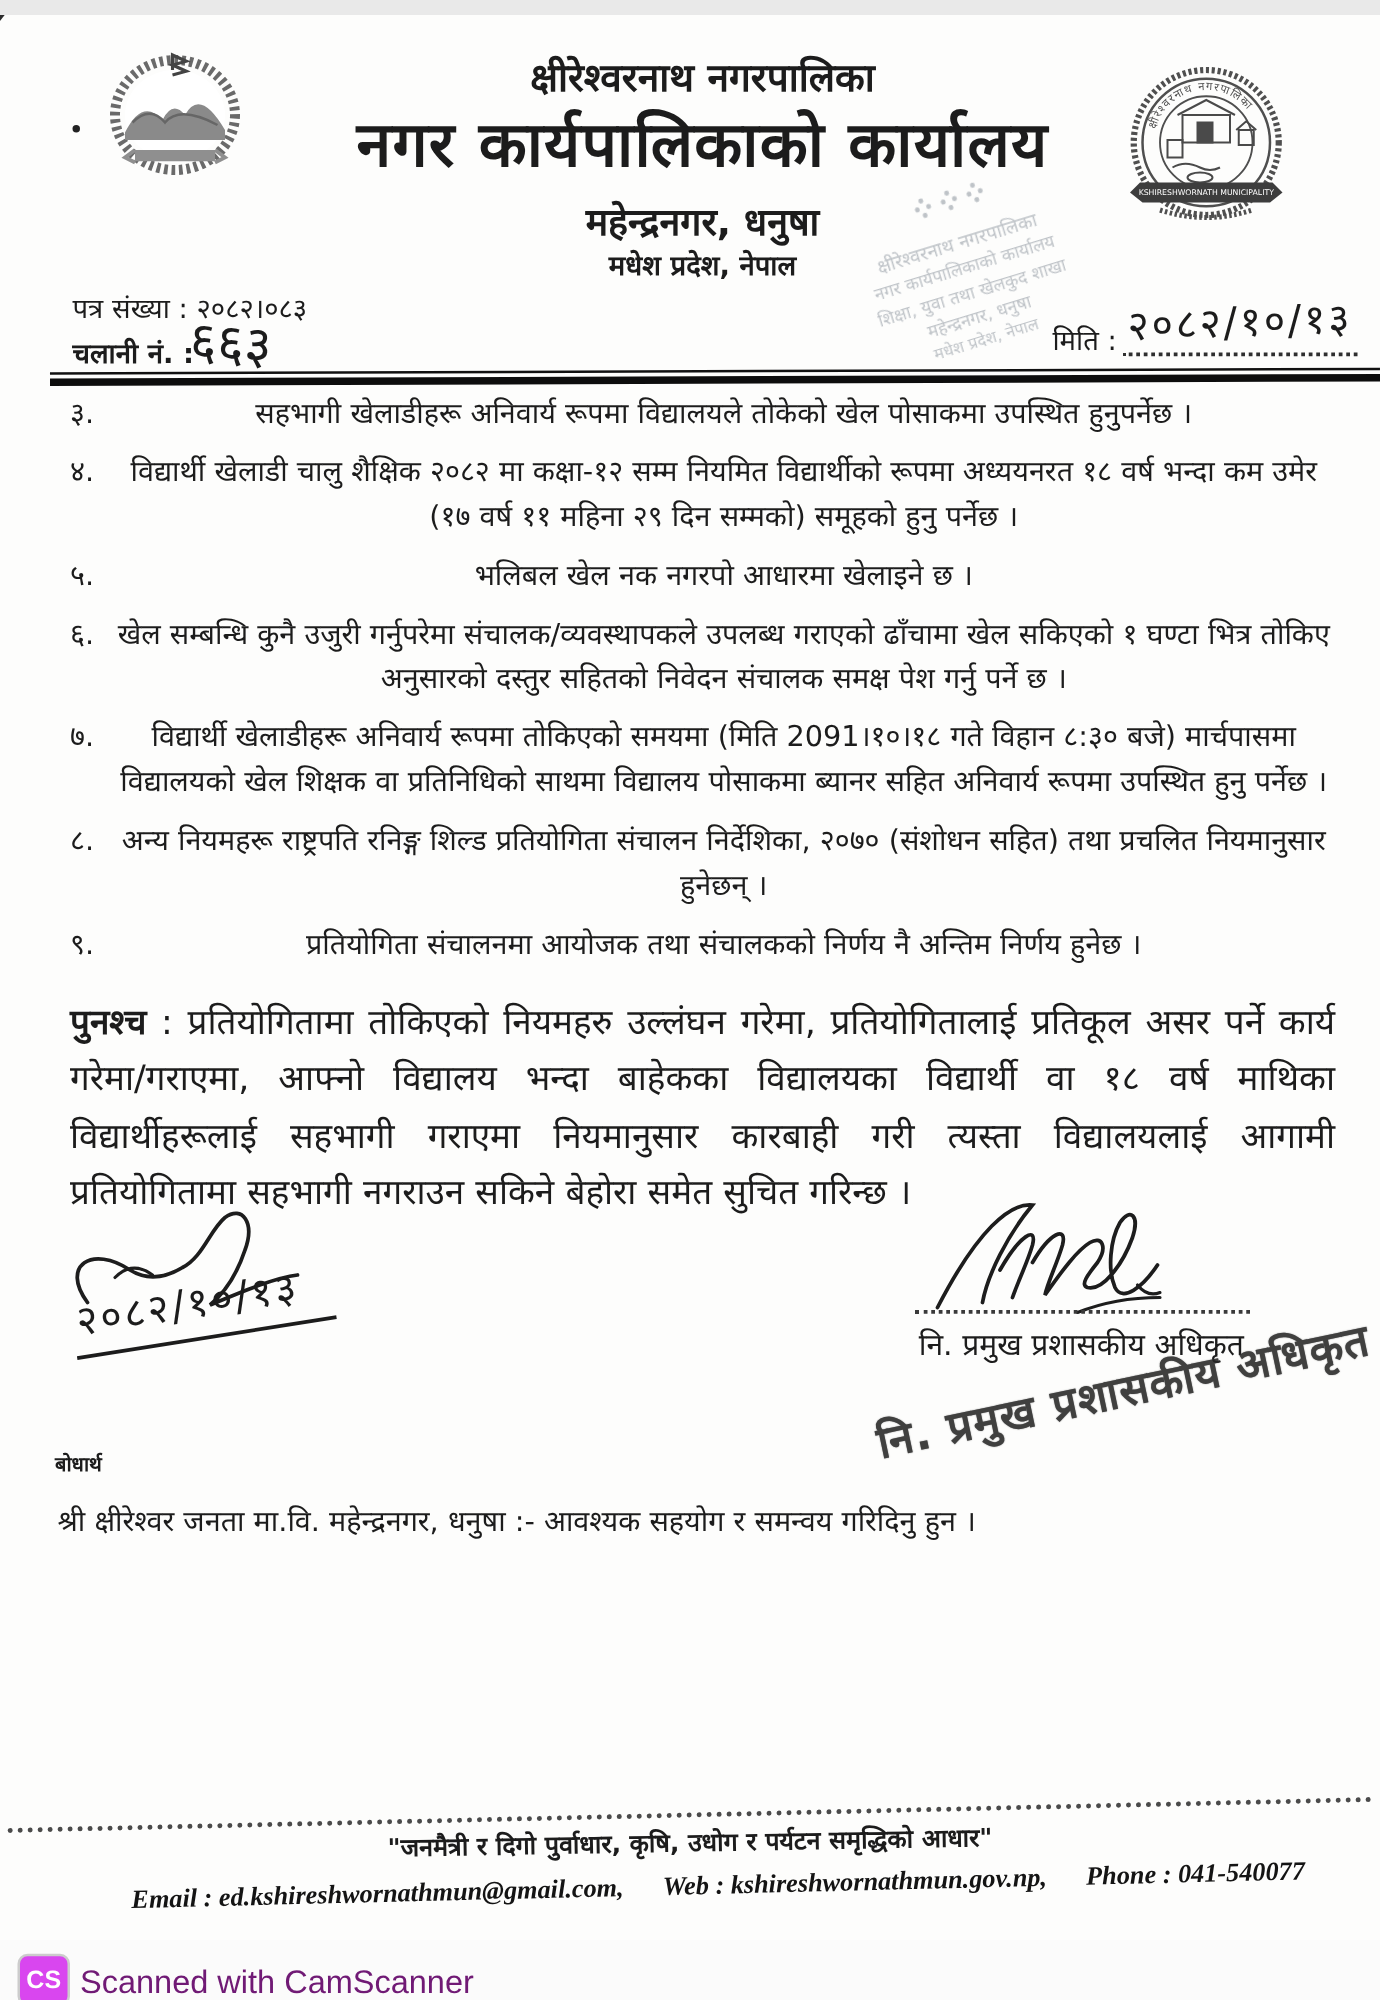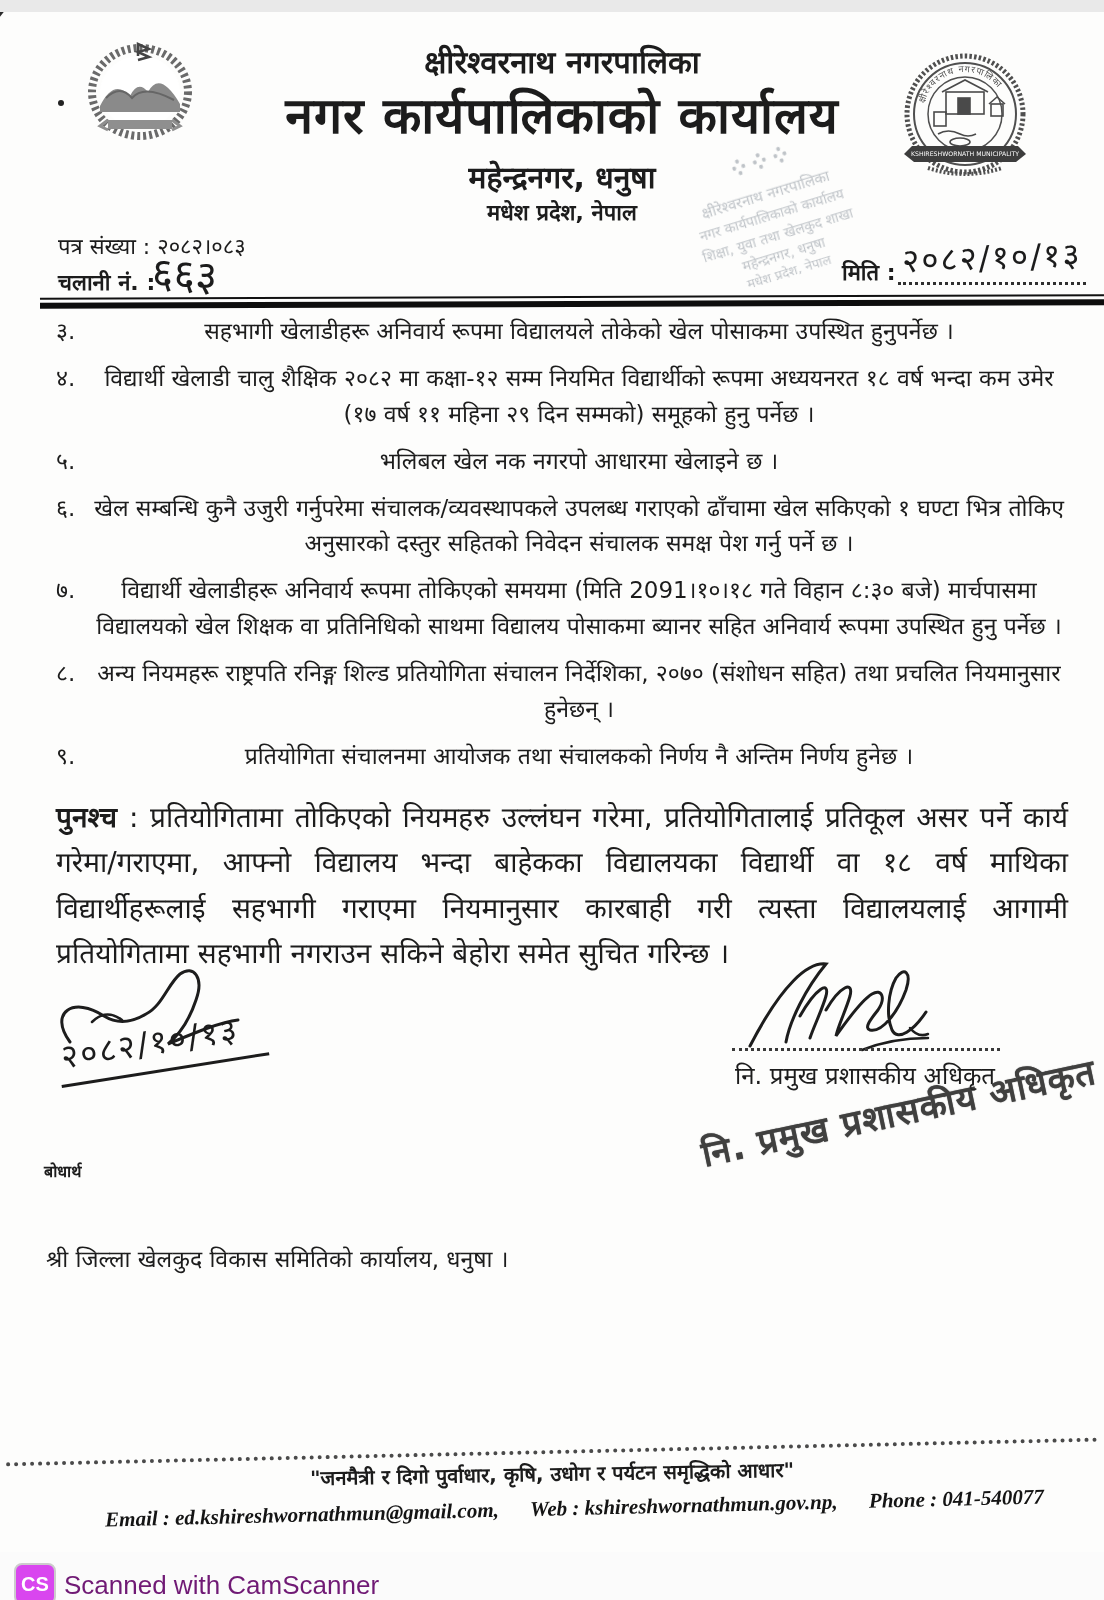--- a/index.html
+++ b/index.html
@@ -28,21 +28,21 @@
   }
   .ghost-stamp .g-emblem{font-size:30px;letter-spacing:2px;filter:blur(.4px);}
   .ghost-stamp div{filter:blur(.3px);}
   .g1{font-size:15px;} .g2{font-size:14px;} .g3{font-size:14px;} .g4{font-size:14px;} .g5{font-size:13px;}
 
   
   .ref-letter{position:absolute;left:58px;top:218px;font-size:22px;font-weight:normal;}
   .ref-chalani{position:absolute;left:58px;top:254px;font-size:22px;font-weight:bold;}
   .hand{font-family:"DejaVu Sans",sans-serif;}
   .chalani-val{position:absolute;left:152px;top:232px;font-size:42px;transform:rotate(4deg);font-weight:normal;}
-  .date-label{position:absolute;left:842px;top:244px;font-size:22px;font-weight:bold;}
+  .date-label{position:absolute;left:842px;top:244px;font-size:22px;font-weight:normal;}
   .date-val{position:absolute;left:902px;top:222px;font-size:33px;transform:rotate(-2deg);letter-spacing:2px;}
   .date-dots{position:absolute;left:898px;top:248px;width:188px;border-bottom:3px dotted #2f2f2f;height:22px;}
 
   
   .rule-wrap{position:absolute;left:40px;right:0;top:284px;transform:rotate(-.2deg);}
   .rule-thin{height:2px;background:#111;margin-bottom:3px;}
   .rule-thick{height:6px;background:#0d0d0d;}
 
   
   .body-list{position:absolute;left:56px;right:36px;top:302px;font-size:23px;line-height:1.56;}
@@ -198,21 +198,21 @@
 
   <svg class="sig-right-svg" viewBox="0 0 210 105">
     <path d="M8 92 C 40 30 66 8 84 10 C 64 34 48 66 44 88 M58 62 C 74 34 88 26 84 42 C 80 56 72 72 68 84 M84 56 C 98 32 112 26 108 42 C 104 56 96 72 94 82 C 108 62 120 46 130 40 C 140 34 144 44 136 56 C 128 66 122 74 128 76 C 140 79 156 58 164 36 C 170 18 162 12 154 24 C 146 38 144 62 150 76 C 156 88 172 76 184 58" fill="none" stroke="#1d1d1d" stroke-width="3" stroke-linecap="round"></path>
     <path d="M120 96 C 140 88 162 84 186 84 M168 74 q8 10 18 6" fill="none" stroke="#1d1d1d" stroke-width="2.5" stroke-linecap="round"></path>
   </svg>
   <div class="sig-right-dots"></div>
   <div class="sig-right-title">नि. प्रमुख प्रशासकीय अधिकृत</div>
   <div class="stamp-title hand">नि. प्रमुख प्रशासकीय अधिकृत</div>
 
   <div class="cc-head">बोधार्थ</div>
-  <div class="cc-2">श्री जिल्ला खेलकुद विकास समितिको कार्यालय, धनुषा ।</div>
+  <div class="cc-1">श्री क्षीरेश्वर जनता मा.वि. महेन्द्रनगर, धनुषा :- आवश्यक सहयोग र समन्वय गरिदिनु हुन ।</div>
 
   <div class="foot-dots"></div>
   <div class="slogan">"जनमैत्री र दिगो पुर्वाधार, कृषि, उधोग र पर्यटन समृद्धिको आधार"</div>
   <div class="contact">
     <span>Email : ed.kshireshwornathmun@gmail.com,</span>
     <span>Web : kshireshwornathmun.gov.np,</span>
     <span>Phone : 041-540077</span>
   </div>
 
   <div class="cam-bar"></div>

